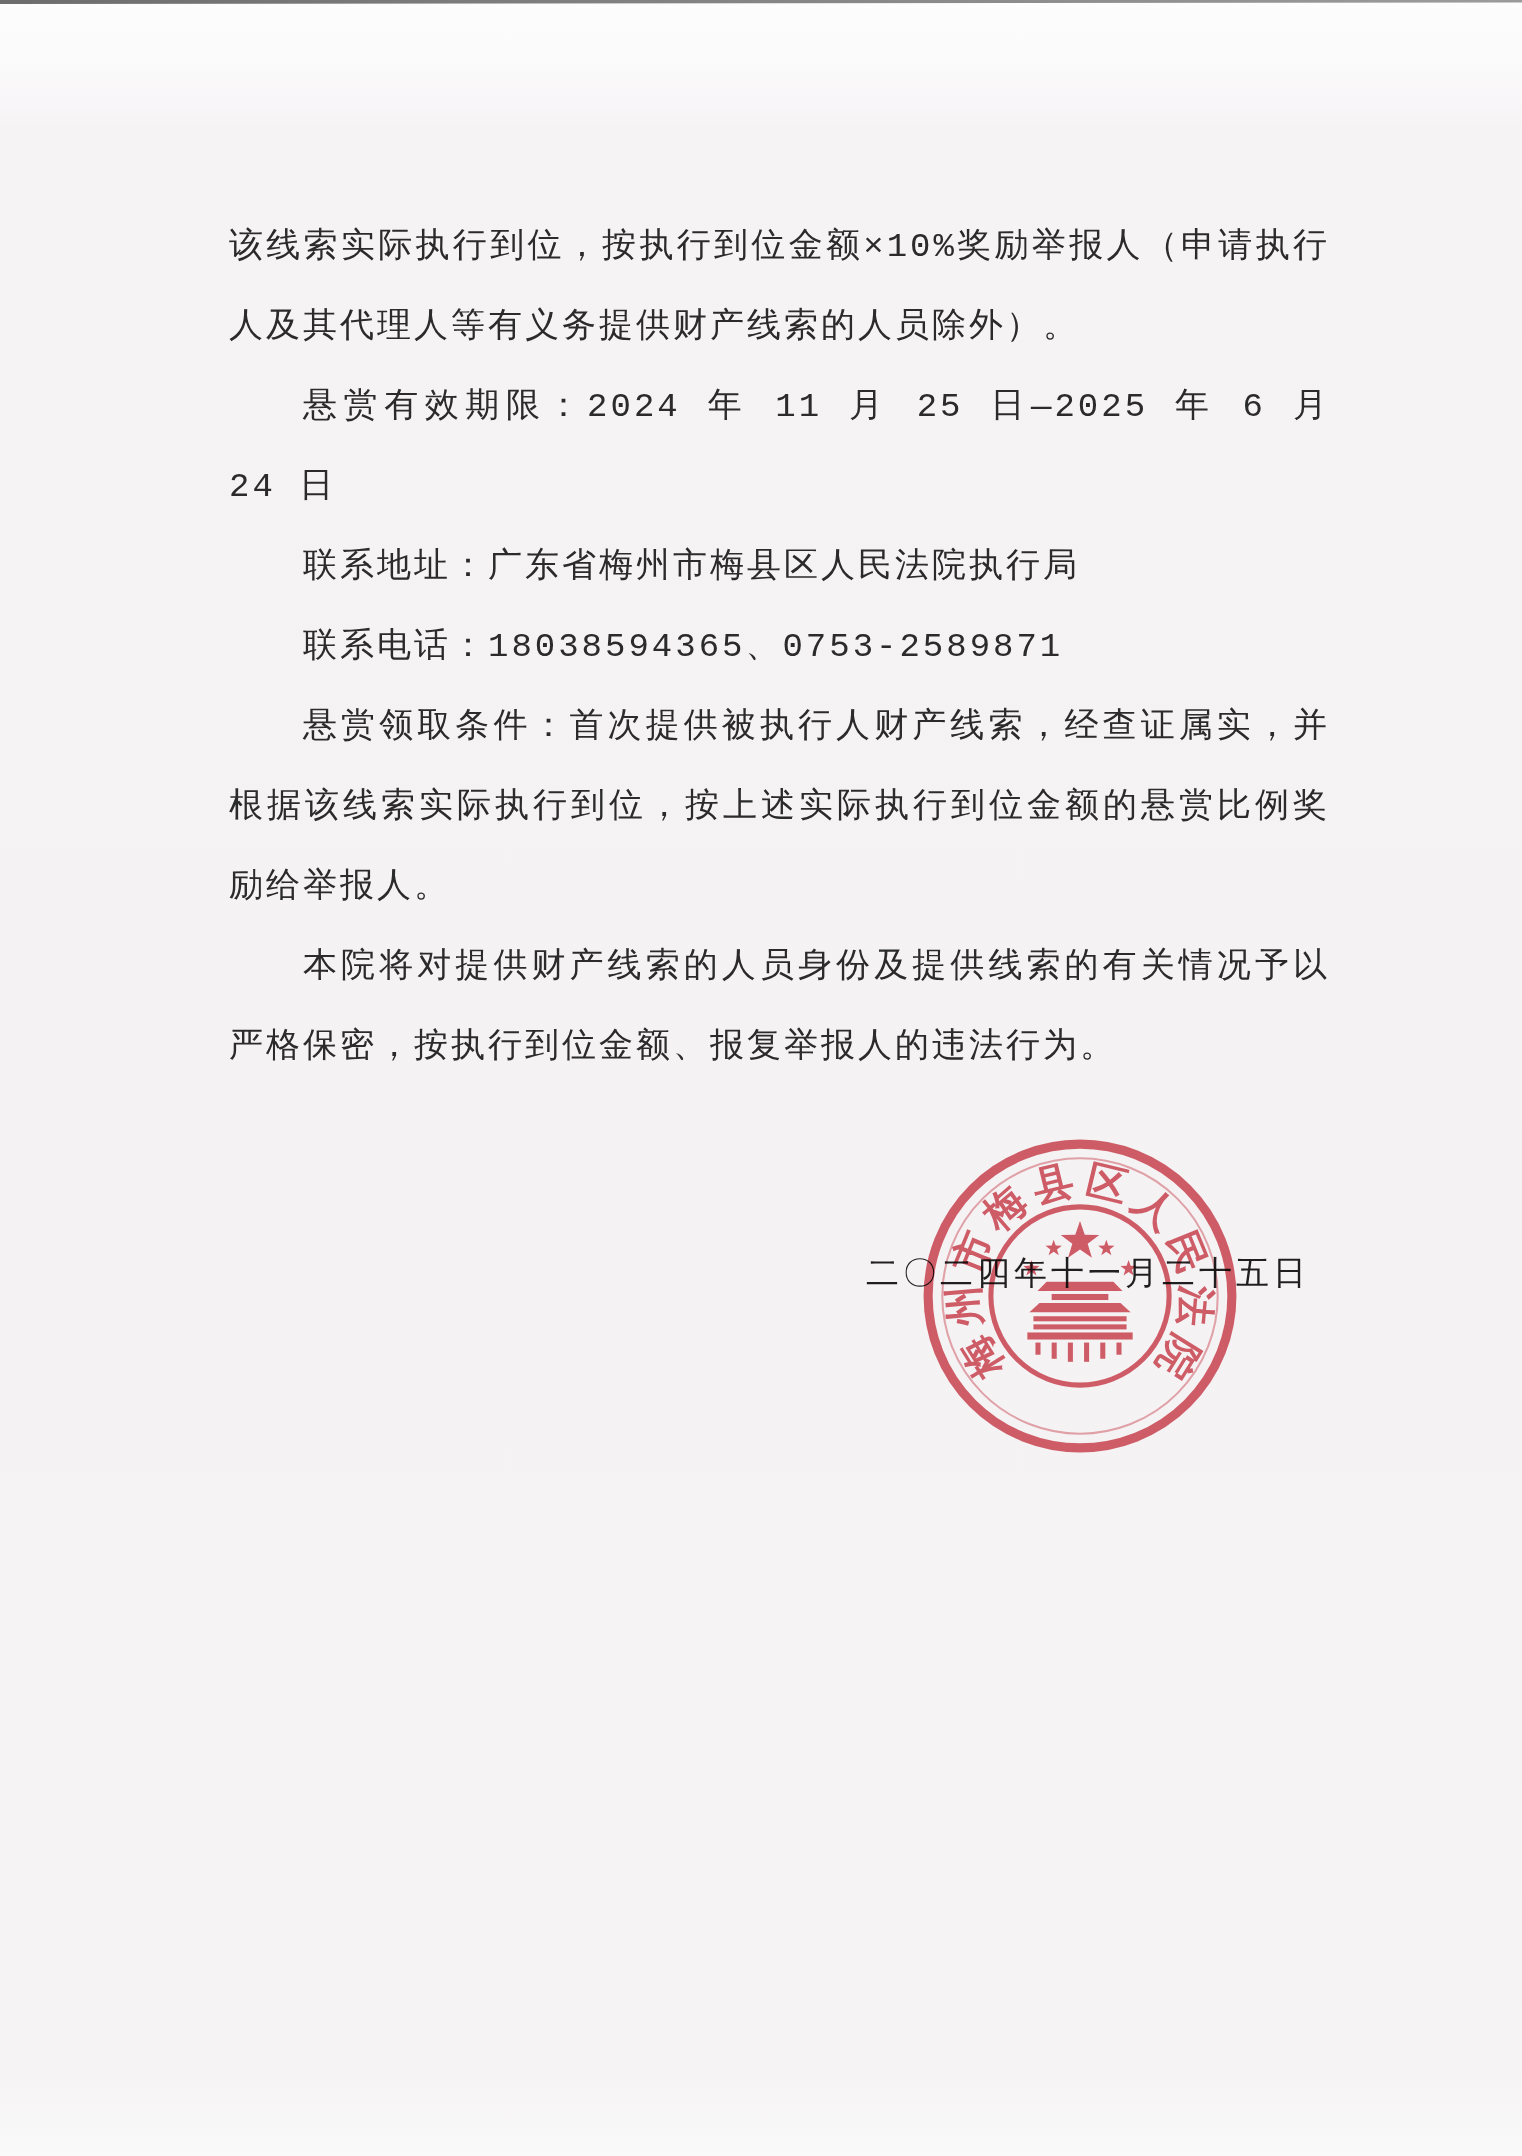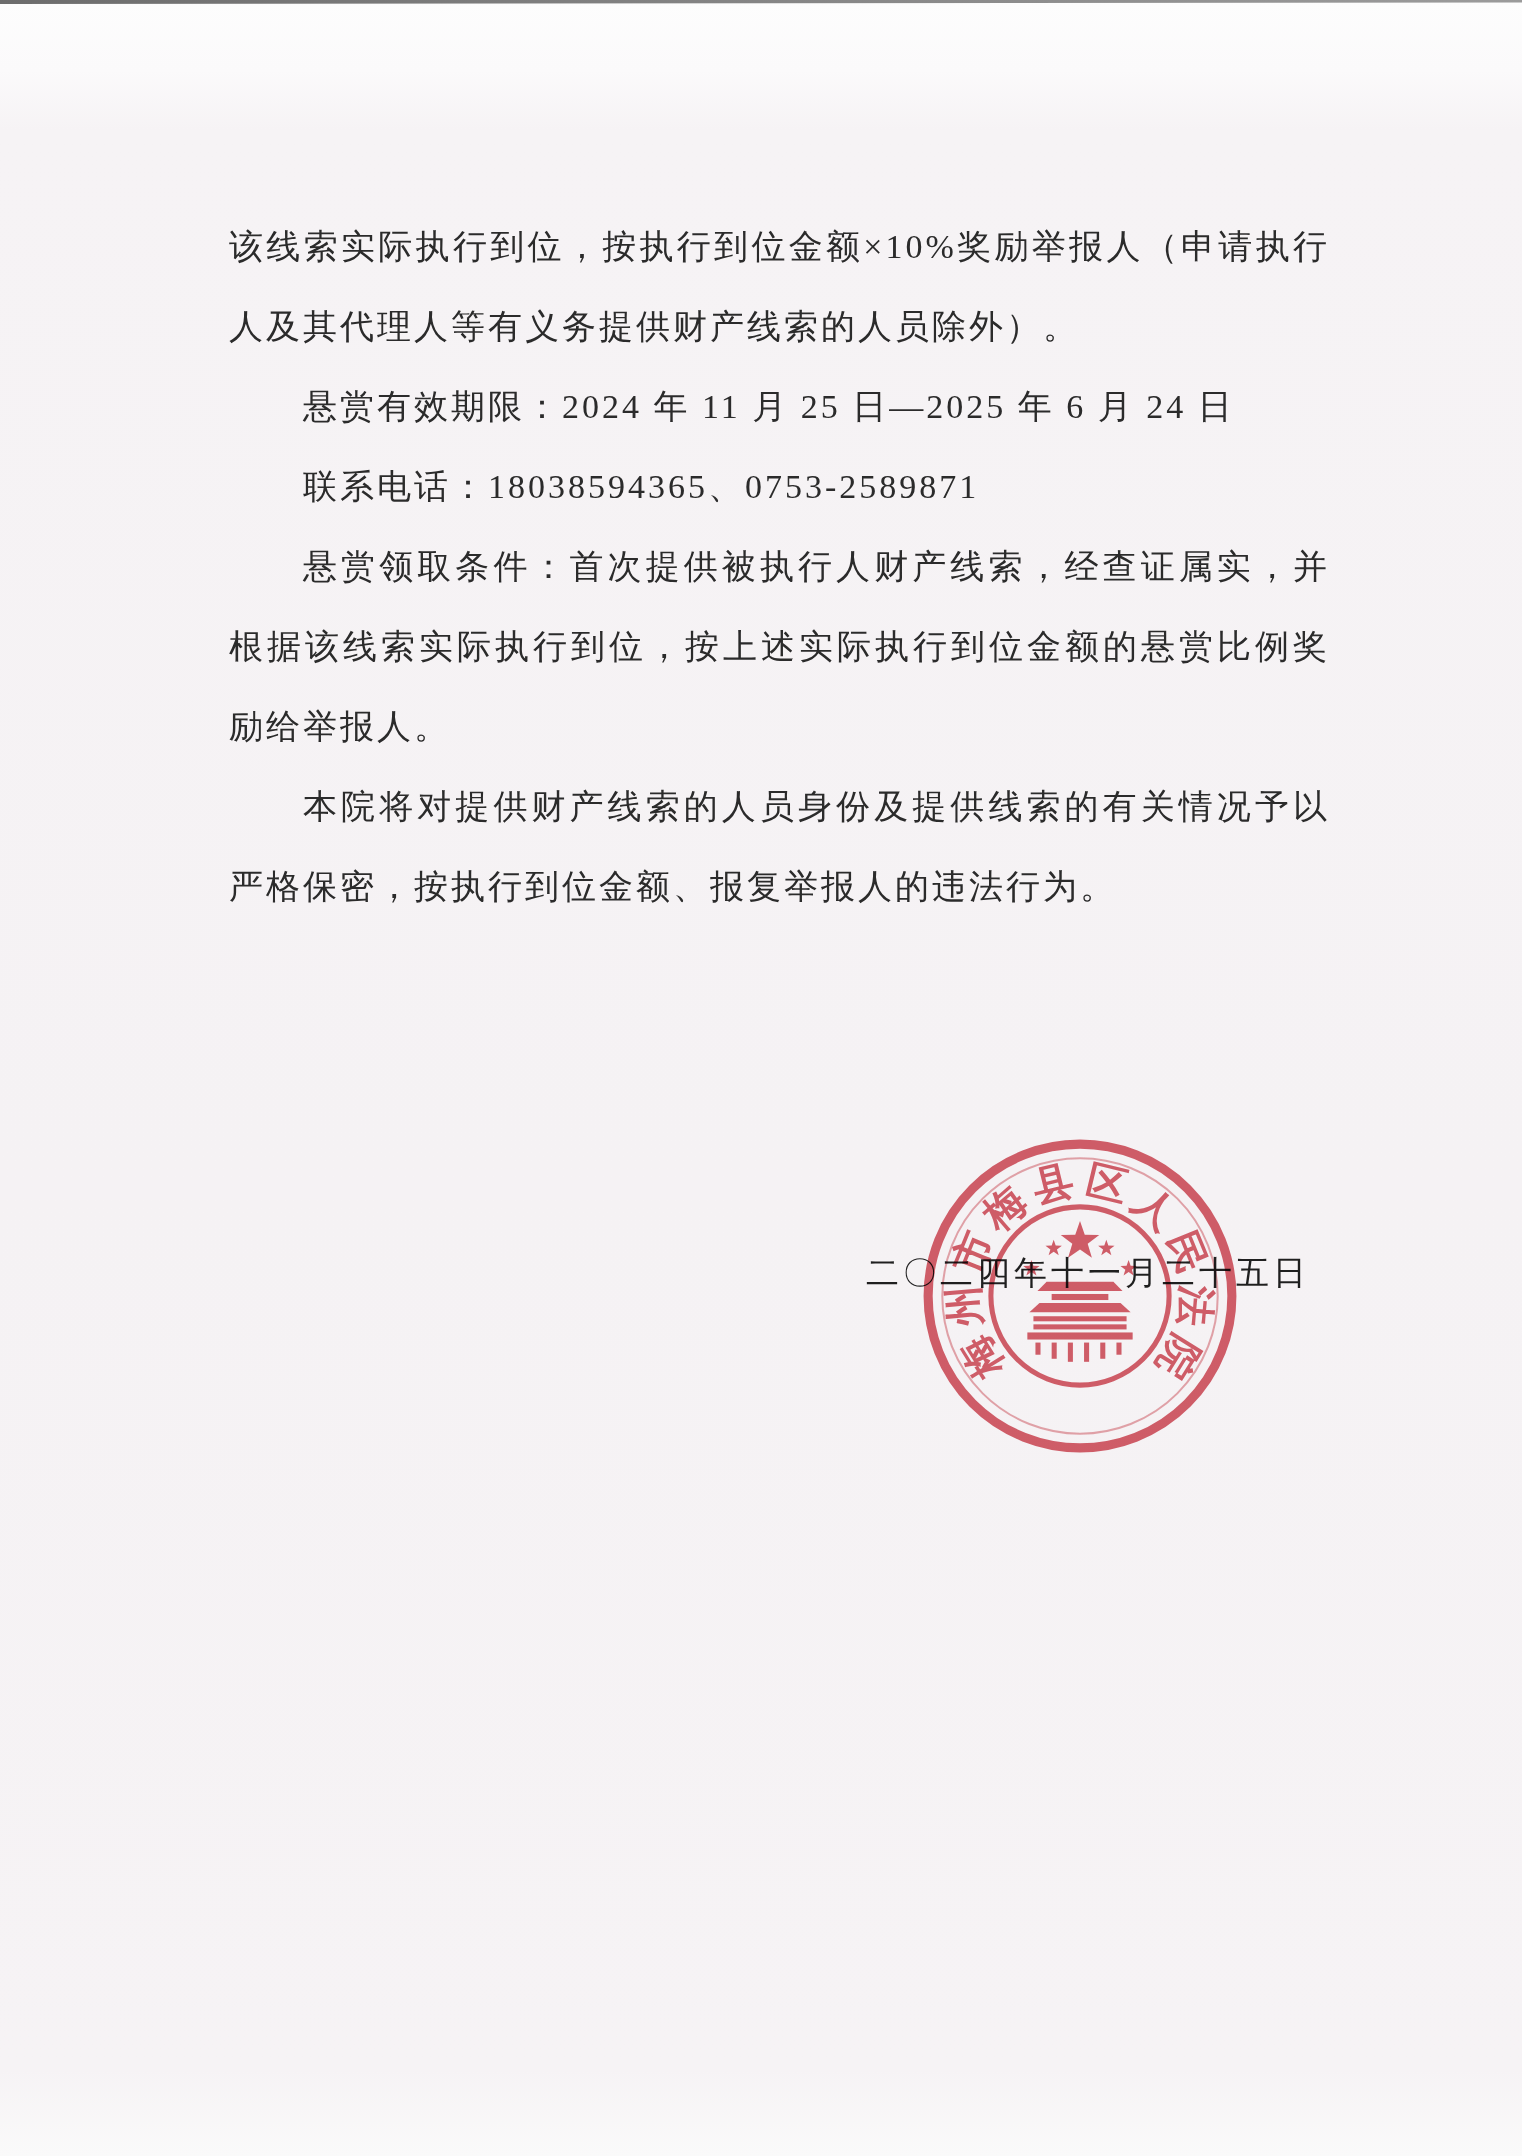--- a/index.html
+++ b/index.html
@@ -66,23 +66,24 @@
     fill: currentColor;
   }
 </style>
 </head>
 <body>
 
 <div class="page">
 
   <div class="scan-edge"></div>
 
-  <div class="content" id="paragraphs" style="color: rgb(43, 43, 43);">
+  <div class="content" id="paragraphs" style="color: rgb(43, 43, 43); font-family: Liberation Mono, monospace;">
       <p class="para">该线索实际执行到位，按执行到位金额×10%奖励举报人（申请执行人及其代理人等有义务提供财产线索的人员除外）。</p>
       <p class="para indent">悬赏有效期限：2024 年 11 月 25 日—2025 年 6 月 24 日</p>
+      <p class="para indent">联系地址：广东省梅州市梅县区人民法院执行局</p>
       <p class="para indent">联系电话：18038594365、0753-2589871</p>
       <p class="para indent">悬赏领取条件：首次提供被执行人财产线索，经查证属实，并根据该线索实际执行到位，按上述实际执行到位金额的悬赏比例奖励给举报人。</p>
       <p class="para indent">本院将对提供财产线索的人员身份及提供线索的有关情况予以严格保密，按执行到位金额、报复举报人的违法行为。</p>
     </div>
 
   <div class="date-line">二〇二四年十一月二十五日</div>
 
   <div class="seal">
     <svg id="seal-svg" viewBox="0 0 320 320" xmlns="http://www.w3.org/2000/svg" style="color: rgb(212, 83, 95);">
       <defs>

